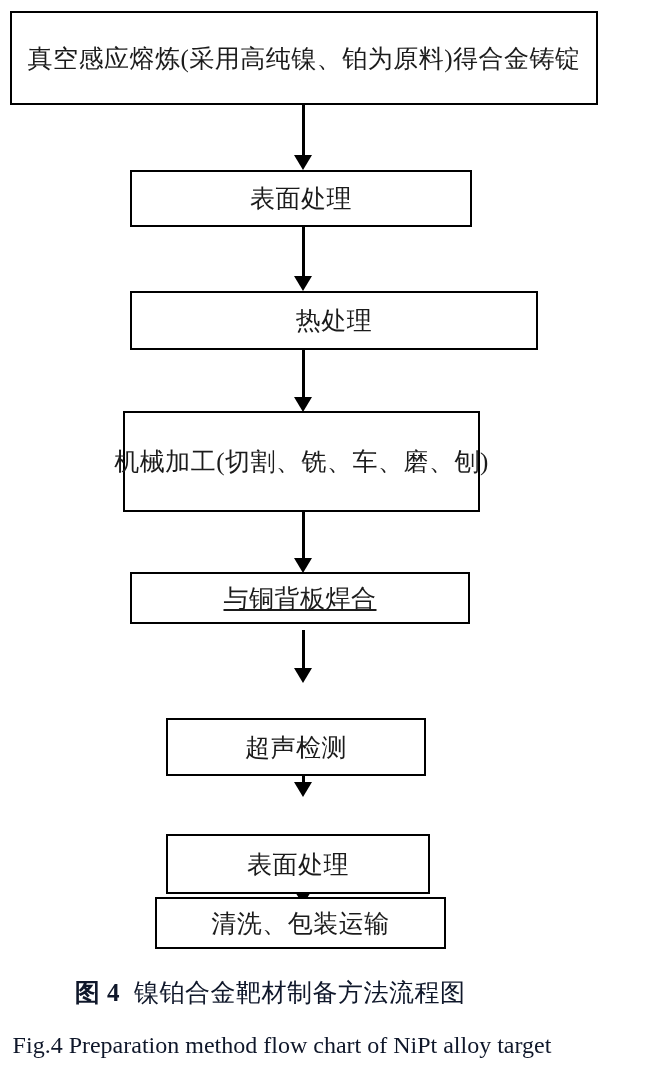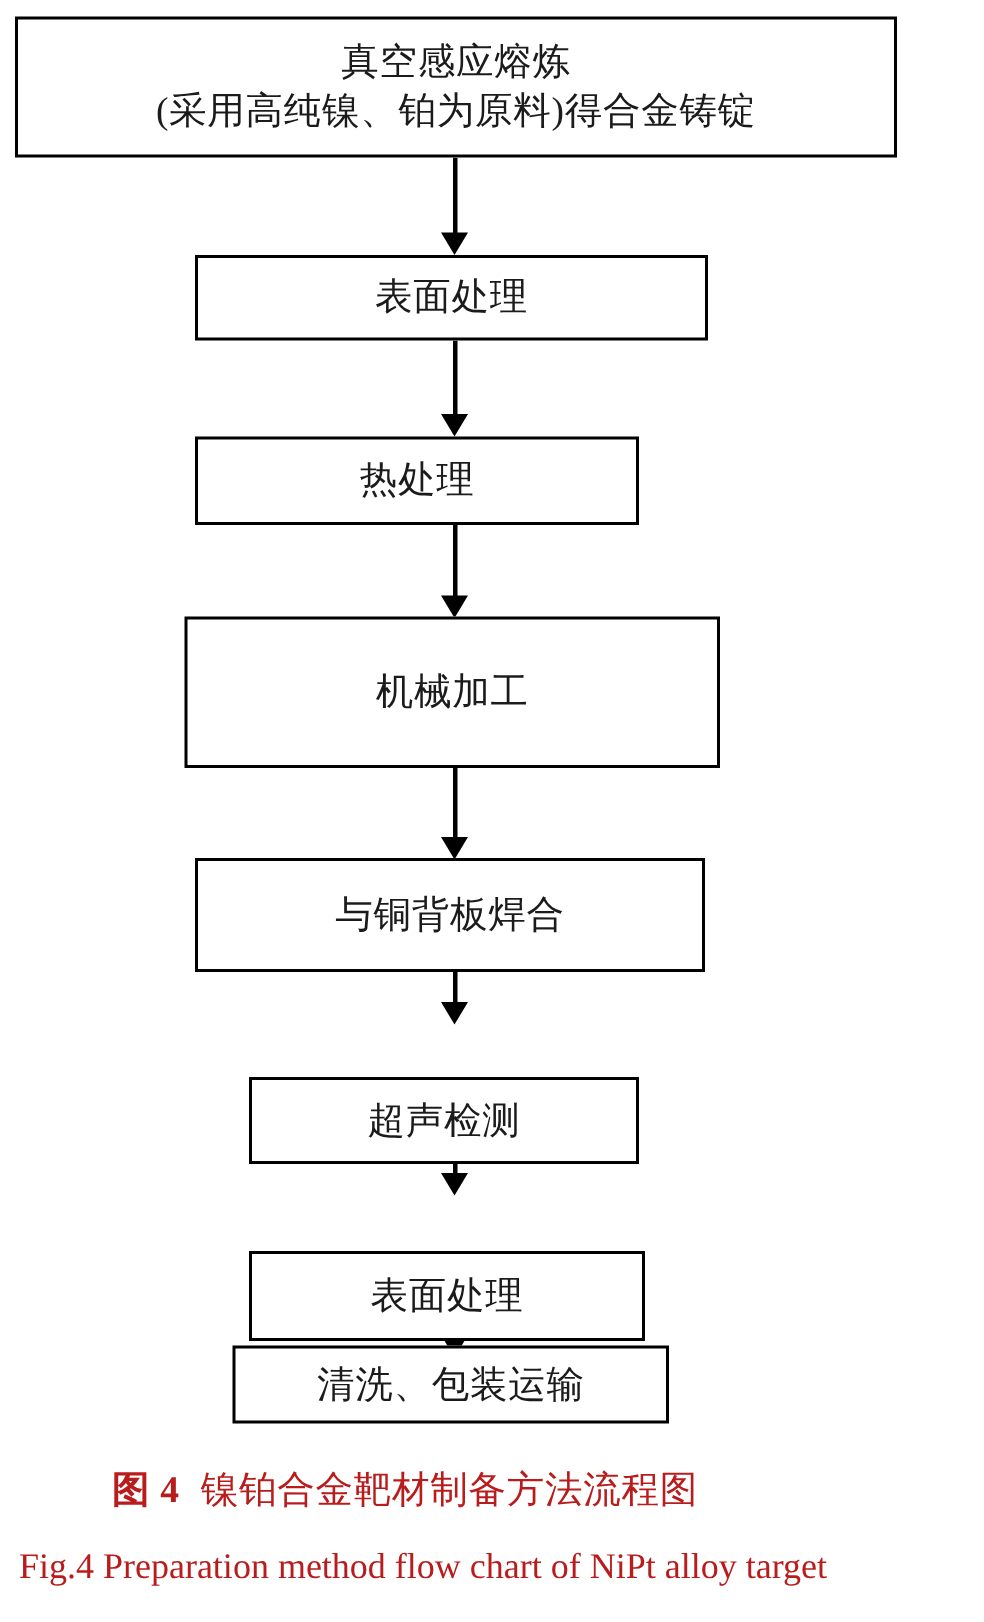--- a/index.html
+++ b/index.html
@@ -22,42 +22,41 @@
     width: 656px;
     height: 1081px;
   }
 
   .node {
     position: absolute;
     box-sizing: border-box;
     border: 2px solid #000000;
     background: #ffffff;
     display: flex;
-    flex-direction: column;
     align-items: center;
     justify-content: center;
     text-align: center;
     font-family: "Liberation Serif", "DejaVu Serif", serif;
     font-size: 25px;
     line-height: 1.32;
     color: #1b1b1b;
     letter-spacing: 0.5px;
     z-index: 2;
   }
   .node .line {
     display: block;
     white-space: nowrap;
   }
 
   
   #node-1 { left: 10px;  top: 11px;  width: 588px; height: 94px; }
   #node-2 { left: 130px; top: 170px; width: 342px; height: 57px; }
-  #node-3 { left: 130px; top: 291px; width: 296px; height: 59px; }
+  #node-3 { left: 130px; top: 291px; width: 408px; height: 59px; }
   #node-4 { left: 123px; top: 411px; width: 357px; height: 101px; }
-  #node-5 { left: 130px; top: 572px; width: 340px; height: 76px; }
+  #node-5 { left: 130px; top: 572px; width: 340px; height: 52px; text-decoration: underline; }
   #node-6 { left: 166px; top: 682px; width: 260px; height: 58px; margin-top: 36px; }
   #node-7 { left: 166px; top: 796px; width: 264px; height: 60px; margin-top: 38px; }
   #node-8 { left: 155px; top: 897px; width: 291px; height: 52px; }
 
   
   .connector {
     position: absolute;
     z-index: 1;
   }
   .connector .stem {
@@ -92,21 +91,21 @@
   #conn-5 .stem { height: 40px; }
   #conn-6 { left: 294px; top: 740px; width: 18px; height: 57px; }
   #conn-6 .stem { height: 44px; }
   #conn-7 { left: 294px; top: 856px; width: 18px; height: 49px; }
   #conn-7 .stem { height: 36px; }
 
   .caption {
     position: absolute;
     width: 540px;
     text-align: center;
-    color: #b91c1c;
+    color: #0f172a;
   }
   #caption-cn {
     top: 976px;
     font-size: 25px;
     font-family: "Liberation Serif", "DejaVu Serif", serif;
     letter-spacing: 0.5px;
   }
   #caption-cn .fignum {
     font-weight: bold;
   }
@@ -149,20 +148,21 @@
     <span class="line">热处理</span>
   </div>
 
   <div class="connector" id="conn-3">
     <span class="stem"></span>
     <span class="head"></span>
   </div>
 
   <div class="node" id="node-4">
     <span class="line">机械加工</span>
+    <span class="line">(切割、铣、车、磨、刨)</span>
   </div>
 
   <div class="connector" id="conn-4">
     <span class="stem"></span>
     <span class="head"></span>
   </div>
 
   <div class="node" id="node-5">
     <span class="line">与铜背板焊合</span>
   </div>

